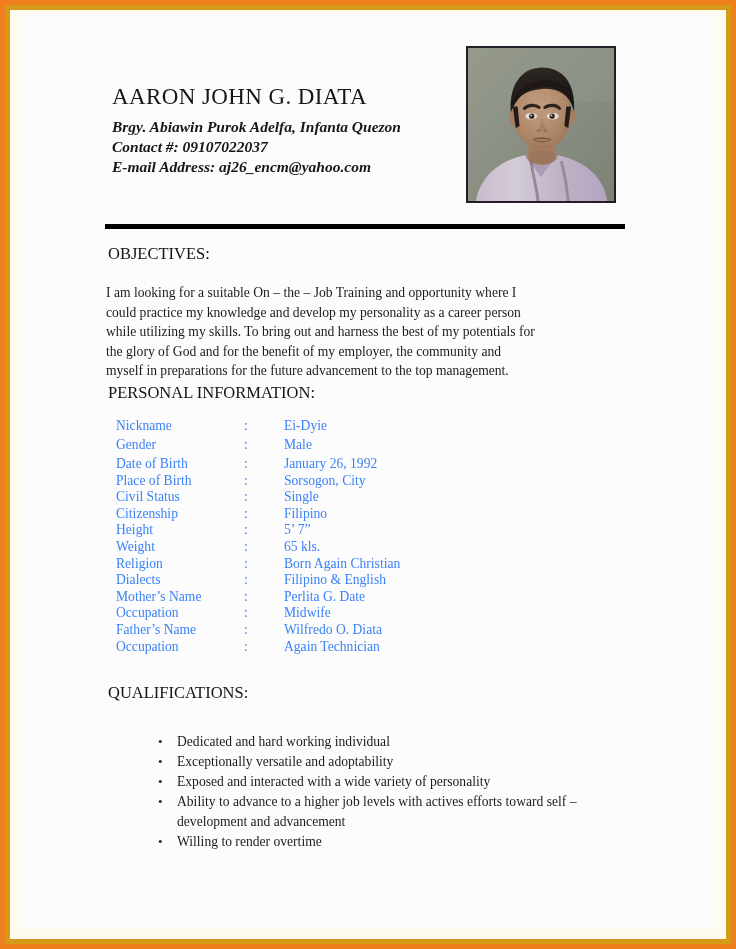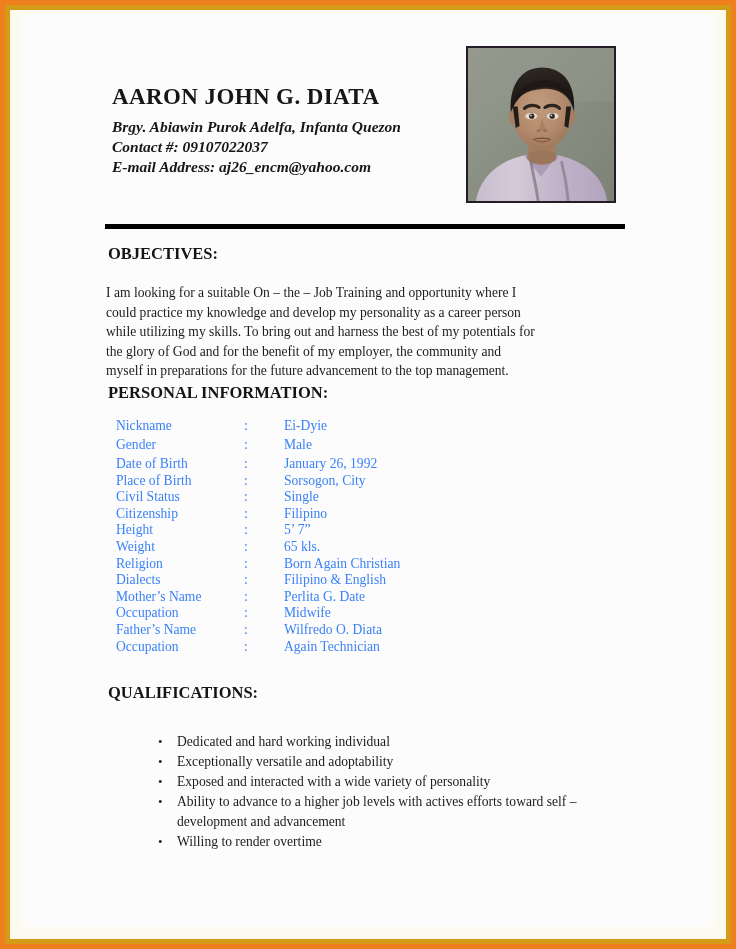--- a/index.html
+++ b/index.html
@@ -63,21 +63,21 @@
     top: 0;
     width: 692px;
     height: 205px;
   }
 
   #name {
     position: absolute;
     left: 90px;
     top: 70px;
     font-size: 23px;
-    font-weight: bold;
+    font-weight: normal;
     letter-spacing: 0.4px;
     color: #161616;
     white-space: nowrap;
   }
 
   .contact-line {
     position: absolute;
     left: 90px;
     font-size: 15.5px;
     font-weight: bold;
@@ -111,21 +111,21 @@
     width: 520px;
     height: 5px;
     background: #000000;
   }
 
   
   .section-heading {
     position: absolute;
     left: 86px;
     font-size: 16.5px;
-    font-weight: bold;
+    font-weight: normal;
     color: #141414;
     white-space: nowrap;
   }
   #heading-objectives  { top: 230px; }
   #heading-personal    { top: 369px; }
   #heading-qualifications { top: 669px; }
 
   #objectives-body {
     position: absolute;
     left: 84px;

